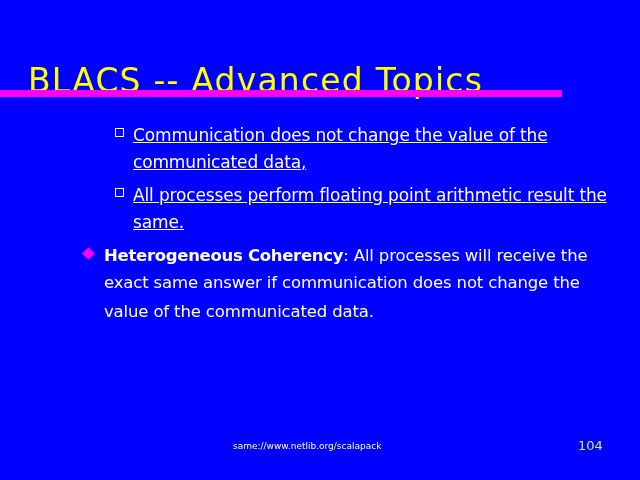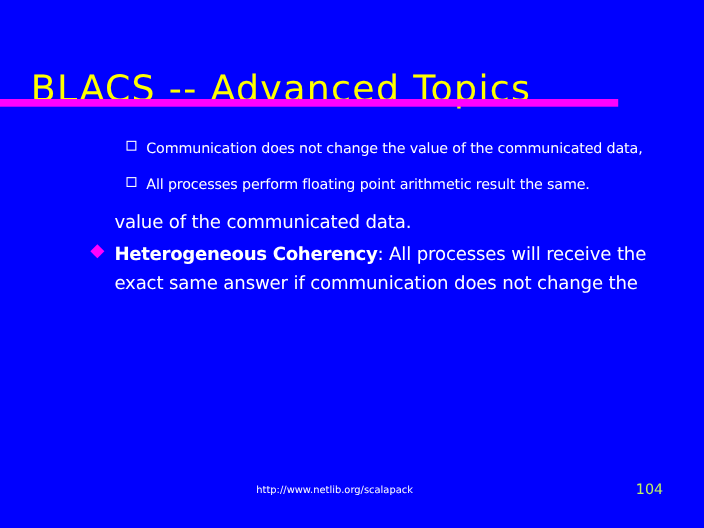--- a/index.html
+++ b/index.html
@@ -65,23 +65,24 @@
     height: 9px;
     transform: rotate(45deg);
   }
 
   .lvl2 {
     padding-left: 49px;
     margin-top: 6px;
     margin-bottom: 6px;
   }
   .lvl2 .para {
-    font-size: 13px;
+    font-size: 17px;
     line-height: 27px;
     letter-spacing: -0.15px;
+    text-decoration: underline;
   }
   .lvl2-marker {
     position: absolute;
     left: 31px;
     top: 6px;
     width: 9px;
     height: 9px;
     border: 1.6px solid #ffffff;
     box-sizing: border-box;
   }
@@ -126,26 +127,26 @@
       <span class="lvl2-marker" style="border-color: rgb(255, 255, 255);"></span>
       <div class="para"><span class="rest">Communication does not change the value of the communicated data,</span></div>
     </div>
 
     <div class="bullet-block lvl2">
       <span class="lvl2-marker" style="border-color: rgb(255, 255, 255);"></span>
       <div class="para"><span class="rest">All processes perform floating point arithmetic result the same.</span></div>
     </div>
 
     <div class="bullet-block lvl1">
-      <div class="para loose"><span class="rest">value of the communicated data.</span></div>
-    </div>
-
-    <div class="bullet-block lvl1">
       <span class="lvl1-marker" style="background: rgb(255, 0, 255);"></span>
       <div class="para"><span class="lead">Heterogeneous Coherency</span><span class="rest">:  All processes will receive the exact same answer if communication does not change the</span></div>
     </div>
 
+    <div class="bullet-block lvl1">
+      <div class="para loose"><span class="rest">value of the communicated data.</span></div>
+    </div>
+
   </div>
 
-  <div id="footer-url" style="color: rgb(255, 255, 255);">http://www.netlib.org/scalapack</div>
+  <div id="footer-url" style="color: rgb(255, 255, 255);">same://www.netlib.org/scalapack</div>
   <div id="footer-page" style="color: #bef264;">104</div>
 
 </div>
 
 </body></html>

